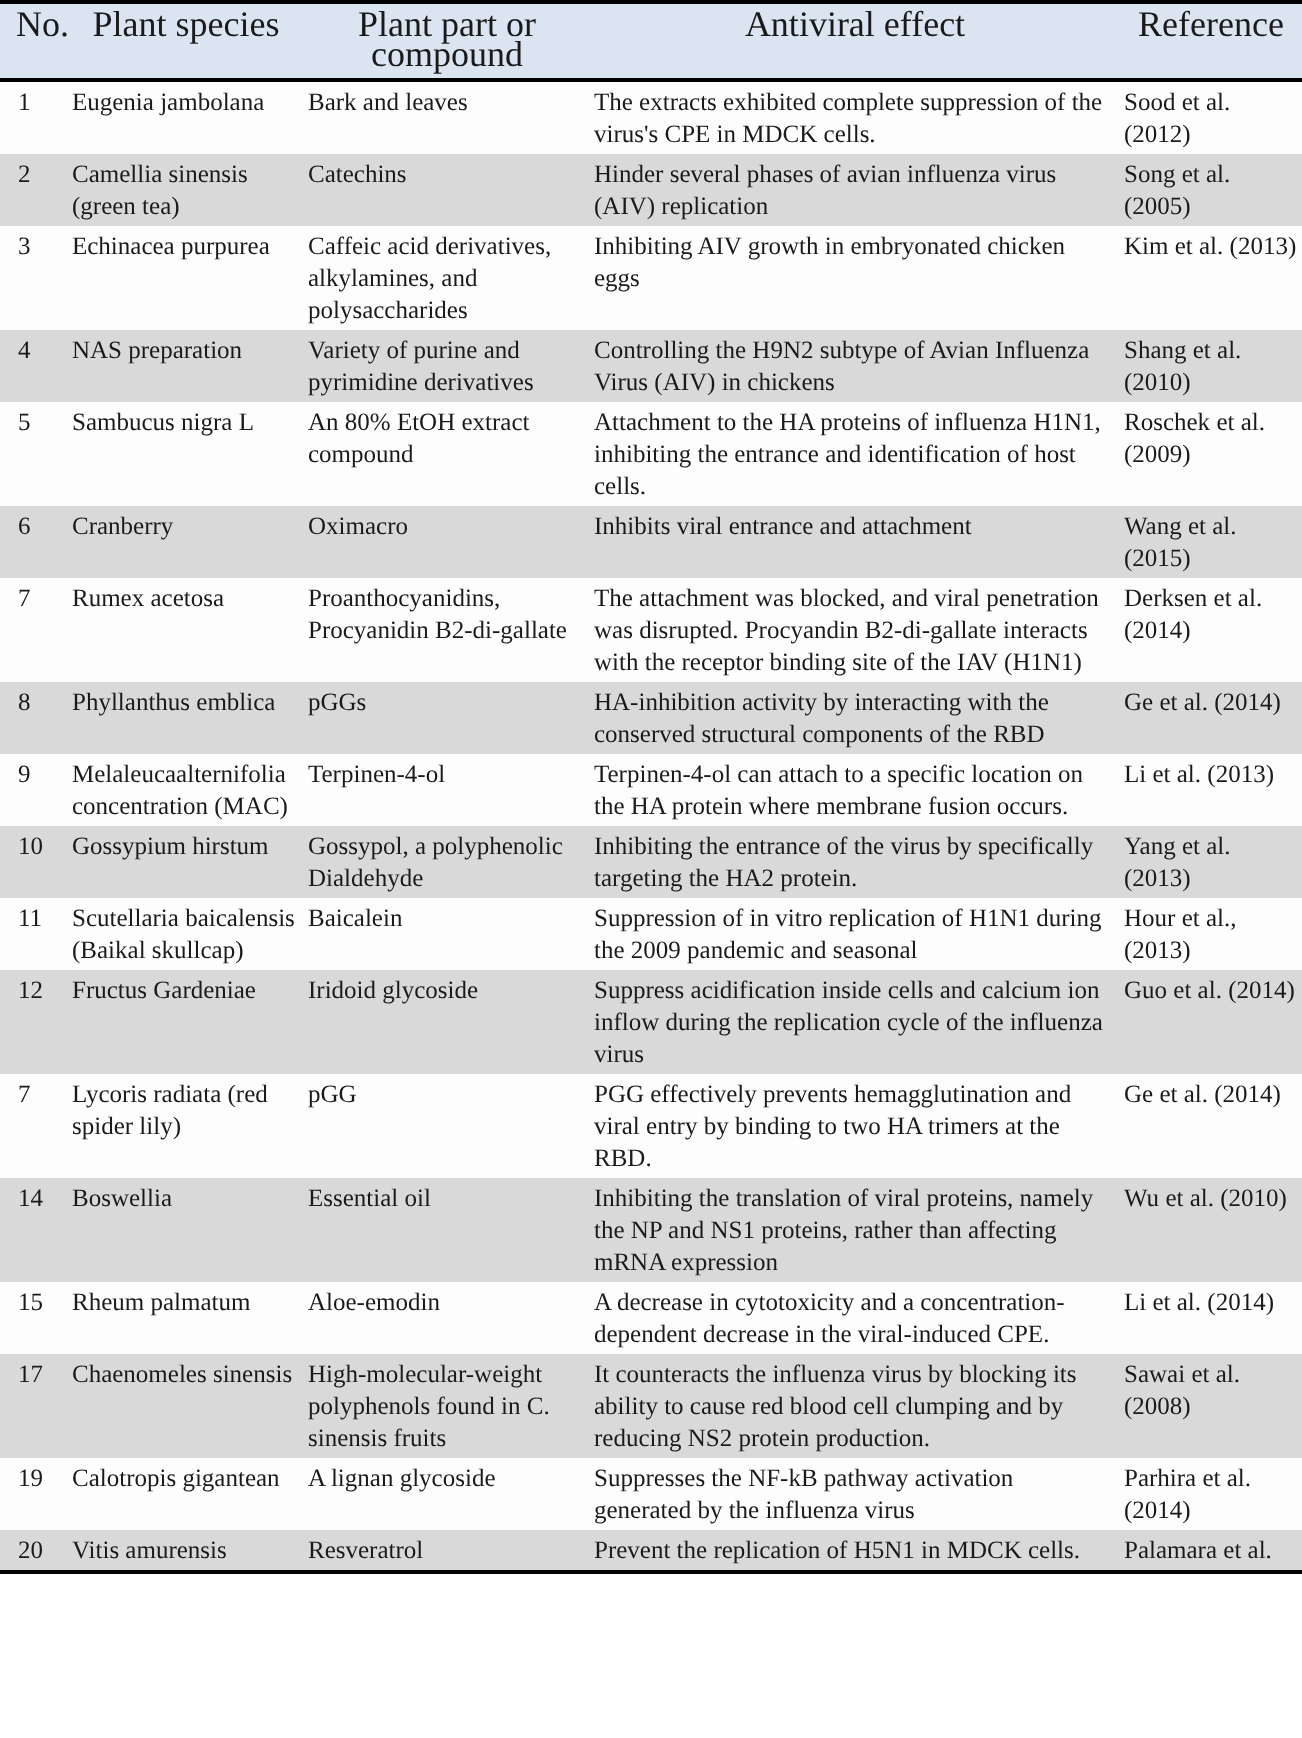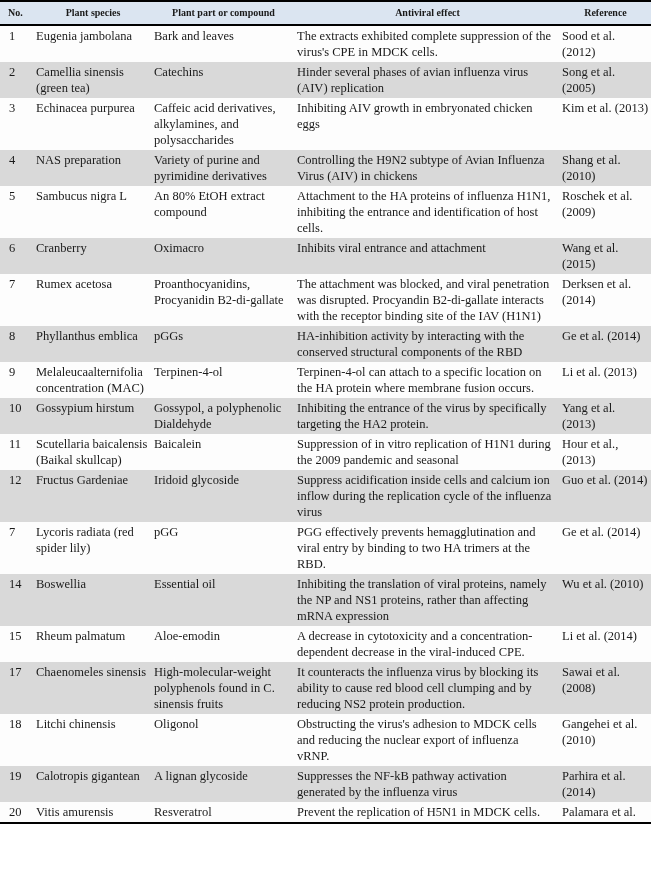--- a/index.html
+++ b/index.html
@@ -16,26 +16,26 @@
     table-layout:fixed;
     border-collapse:collapse;
     border-top:2px solid var(--c-border);
     border-bottom:2px solid var(--c-border);
     font-size:12.5px;
     line-height:16px;
   }
   thead th{
     background:var(--c-header-bg);
     border-bottom:2px solid var(--c-border);
-    font-weight:bold;
+    font-weight:normal;
     text-align:center;
     vertical-align:top;
     padding:3px 2px 4px 2px;
     line-height:15px;
-    font-size:10px;
+    font-size:18px;
   }
   thead th.col-no{text-align:left;padding-left:8px;}
   tbody td{
     vertical-align:top;
     padding:2px 2px 2px 2px;
   }
   tbody td.cell-no{padding-left:9px;}
   tbody td.cell-part{white-space:pre-line;padding-right:6px;}
   tbody td.cell-effect{padding-right:8px;margin-left:24px;}
   tbody td.cell-reference{padding-right:2px;}
@@ -171,27 +171,20 @@
         <td class="cell-reference"><span>Li </span><span class="it">et al.</span><span> (2014)</span></td>
       </tr>
       <tr>
         <td class="cell-no">17</td>
         <td class="cell-species"><span class="it">Chaenomeles sinensis</span></td>
         <td class="cell-part">High-molecular-weight polyphenols found in C. sinensis fruits</td>
         <td class="cell-effect">It counteracts the influenza virus by blocking its ability to cause red blood cell clumping and by reducing NS2 protein production.</td>
         <td class="cell-reference"><span>Sawai </span><span class="it">et al.</span><span> (2008)</span></td>
       </tr>
       <tr>
-        <td class="cell-no">18</td>
-        <td class="cell-species"><span class="it">Litchi chinensis</span></td>
-        <td class="cell-part">Oligonol</td>
-        <td class="cell-effect">Obstructing the virus's adhesion to MDCK cells and reducing the nuclear export of influenza vRNP.</td>
-        <td class="cell-reference"><span>Gangehei </span><span class="it">et al.</span><span> (2010)</span></td>
-      </tr>
-      <tr>
         <td class="cell-no">19</td>
         <td class="cell-species"><span class="it">Calotropis gigantean</span></td>
         <td class="cell-part">A lignan glycoside</td>
         <td class="cell-effect">Suppresses the NF-kB pathway activation generated by the influenza virus</td>
         <td class="cell-reference"><span>Parhira </span><span class="it">et al.</span><span> (2014)</span></td>
       </tr>
       <tr>
         <td class="cell-no">20</td>
         <td class="cell-species"><span class="it">Vitis amurensis</span></td>
         <td class="cell-part">Resveratrol</td>

